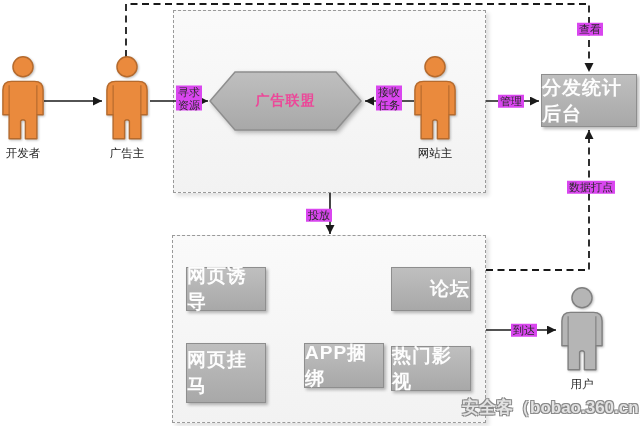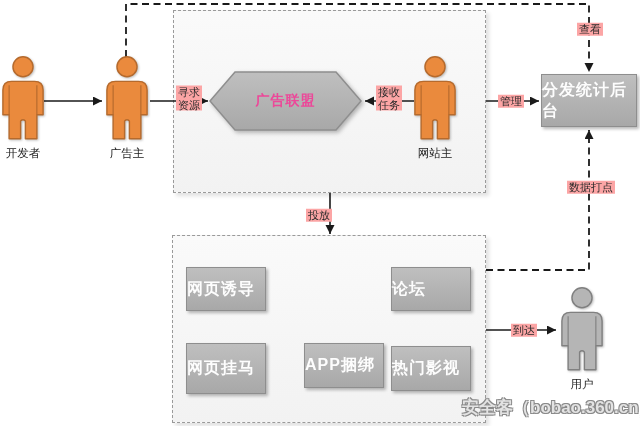--- a/index.html
+++ b/index.html
@@ -18,22 +18,22 @@
   #channels-container{left:172px;top:235px;width:314px;height:188px;}
   
   #connector-layer{position:absolute;left:0;top:0;z-index:2;}
   .c-solid{stroke:#1a1a1a;stroke-width:1.6;fill:none;}
   .c-dashed{stroke:#1a1a1a;stroke-width:1.8;stroke-dasharray:7 4.5;fill:none;}
   
   .node-box{
     position:absolute;z-index:3;box-sizing:border-box;
     background:linear-gradient(180deg,#bfbfbf 0%,#a8a8a8 100%);
     border:1px solid #8e8e8e;box-shadow:2px 2px 3px rgba(0,0,0,0.28);
-    display:flex;align-items:center;justify-content:flex-start;
-    color:#fdfdfd;font-size:16px;font-weight:bold;letter-spacing:1px;
+    display:flex;align-items:center;justify-content:flex-end;
+    color:#fdfdfd;font-size:19px;font-weight:bold;letter-spacing:1px;
   }
   #stats-backend-box{left:541px;top:74px;width:96px;height:53px;}
   .channel-box{width:80px;height:44px;}
   
   #hexagon-wrap{position:absolute;left:209px;top:71px;width:153px;height:60px;z-index:3;}
   #hexagon-wrap svg{filter:drop-shadow(2px 2px 2px rgba(0,0,0,0.28));}
   #hexagon-label{
     position:absolute;left:0;top:0;width:153px;height:60px;
     display:flex;align-items:center;justify-content:center;
     color:#ec4899;font-size:14px;font-weight:bold;letter-spacing:1px;
@@ -42,21 +42,21 @@
   .actor{position:absolute;width:46px;z-index:3;display:flex;flex-direction:column;align-items:center;}
   .actor svg{filter:drop-shadow(1.5px 1.5px 1px rgba(0,0,0,0.25));}
   .actor .a-label{margin-top:2px;font-size:11.5px;color:#1a1a1a;white-space:nowrap;}
   .actor-orange .a-shape{fill:#ea8a3d;stroke:#b56a2d;stroke-width:1.5;stroke-linejoin:round;}
   .actor-orange .a-arm{stroke:#b56a2d;stroke-width:1.2;}
   .actor-gray .a-shape{fill:#b5b5b5;stroke:#808080;stroke-width:1.5;stroke-linejoin:round;}
   .actor-gray .a-arm{stroke:#808080;stroke-width:1.2;}
   
   .edge-label{
     position:absolute;z-index:4;transform:translate(-50%,-50%);
-    background:#fca5a5;padding:0 2px;font-size:11px;line-height:12.5px;
+    background:#d946ef;padding:0 2px;font-size:11px;line-height:12.5px;
     color:#2a2a2a;text-align:center;white-space:nowrap;
   }
   .edge-label span{display:block;}
   
   #watermark{
     position:absolute;left:462px;top:396px;z-index:5;
     font-size:17px;font-weight:bold;color:#e3e3e3;white-space:nowrap;
     text-shadow:1px 1px 0 #8a8a8a,-1px -1px 0 #8a8a8a,1px -1px 0 #8a8a8a,-1px 1px 0 #8a8a8a;
   }
 </style>
@@ -98,21 +98,21 @@
   <div class="node-box" id="stats-backend-box">
     <span>分发统计后台</span>
   </div>
 
   <div class="node-box channel-box" style="left:186px;top:267px;">
     <span>网页诱导</span>
   </div>
   <div class="node-box channel-box" style="left:391px;top:267px;">
     <span>论坛</span>
   </div>
-  <div class="node-box channel-box" style="left:186px;top:343px;height:51px;">
+  <div class="node-box channel-box" style="left:186px;top:343px;height:60px;">
     <span>网页挂马</span>
   </div>
   <div class="node-box channel-box" style="left:304px;top:343px;height:45px;">
     <span>APP捆绑</span>
   </div>
   <div class="node-box channel-box" style="left:391px;top:346px;height:45px;">
     <span>热门影视</span>
   </div>
 
   <div class="actor actor-orange" style="left:0px;top:56px;">

